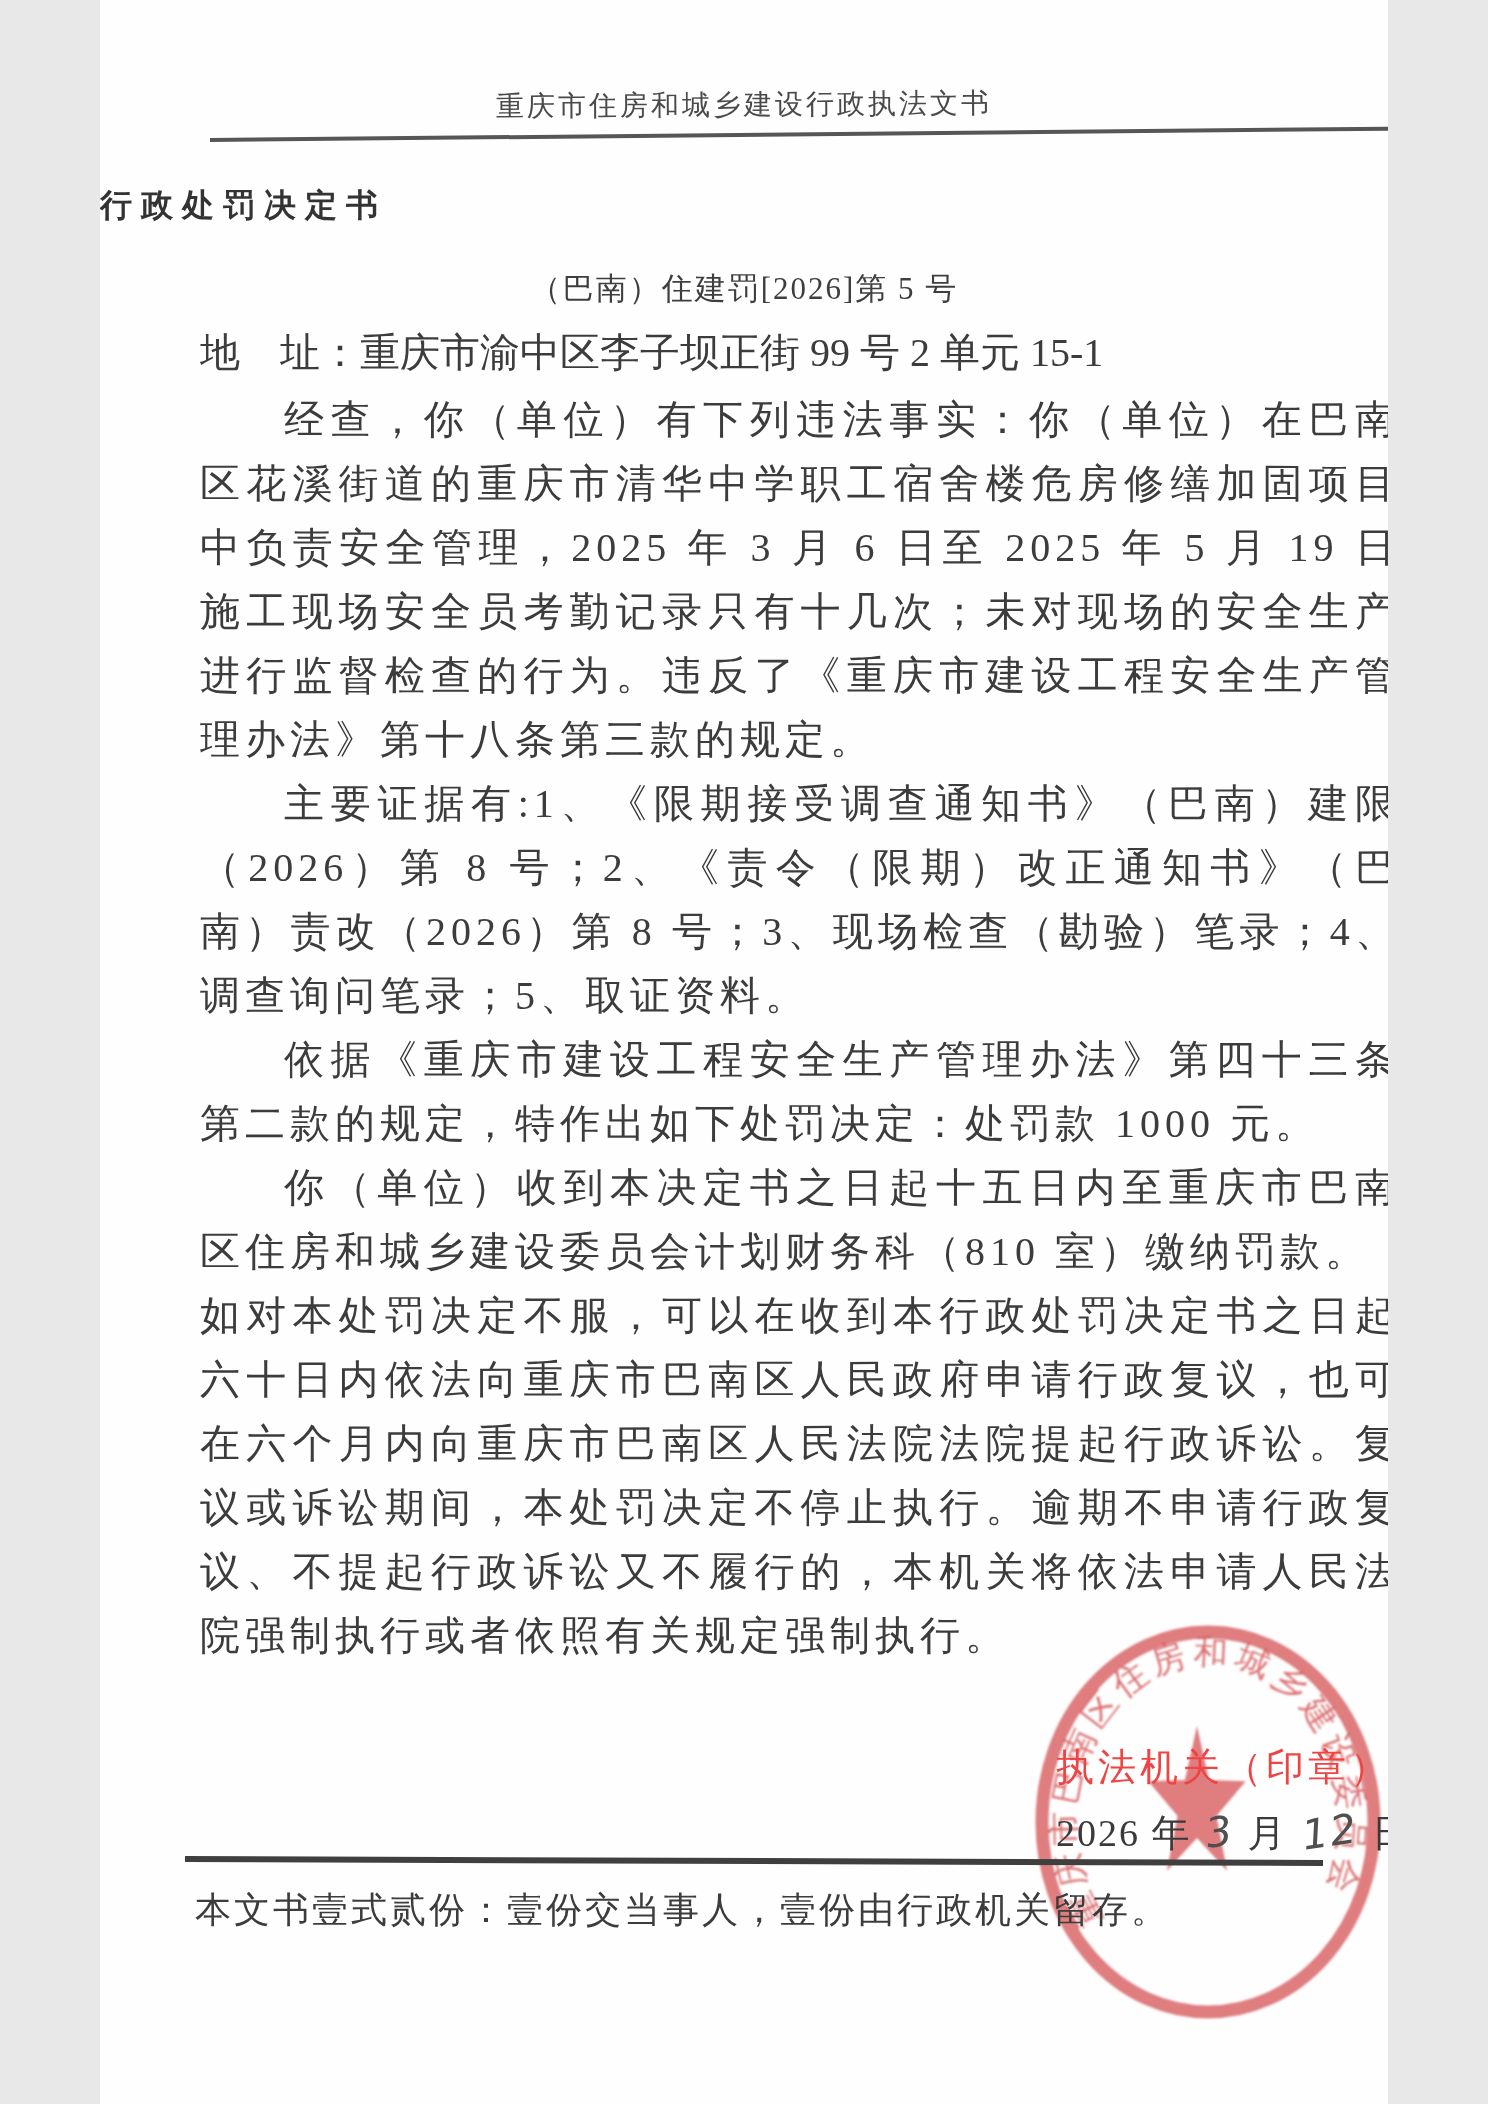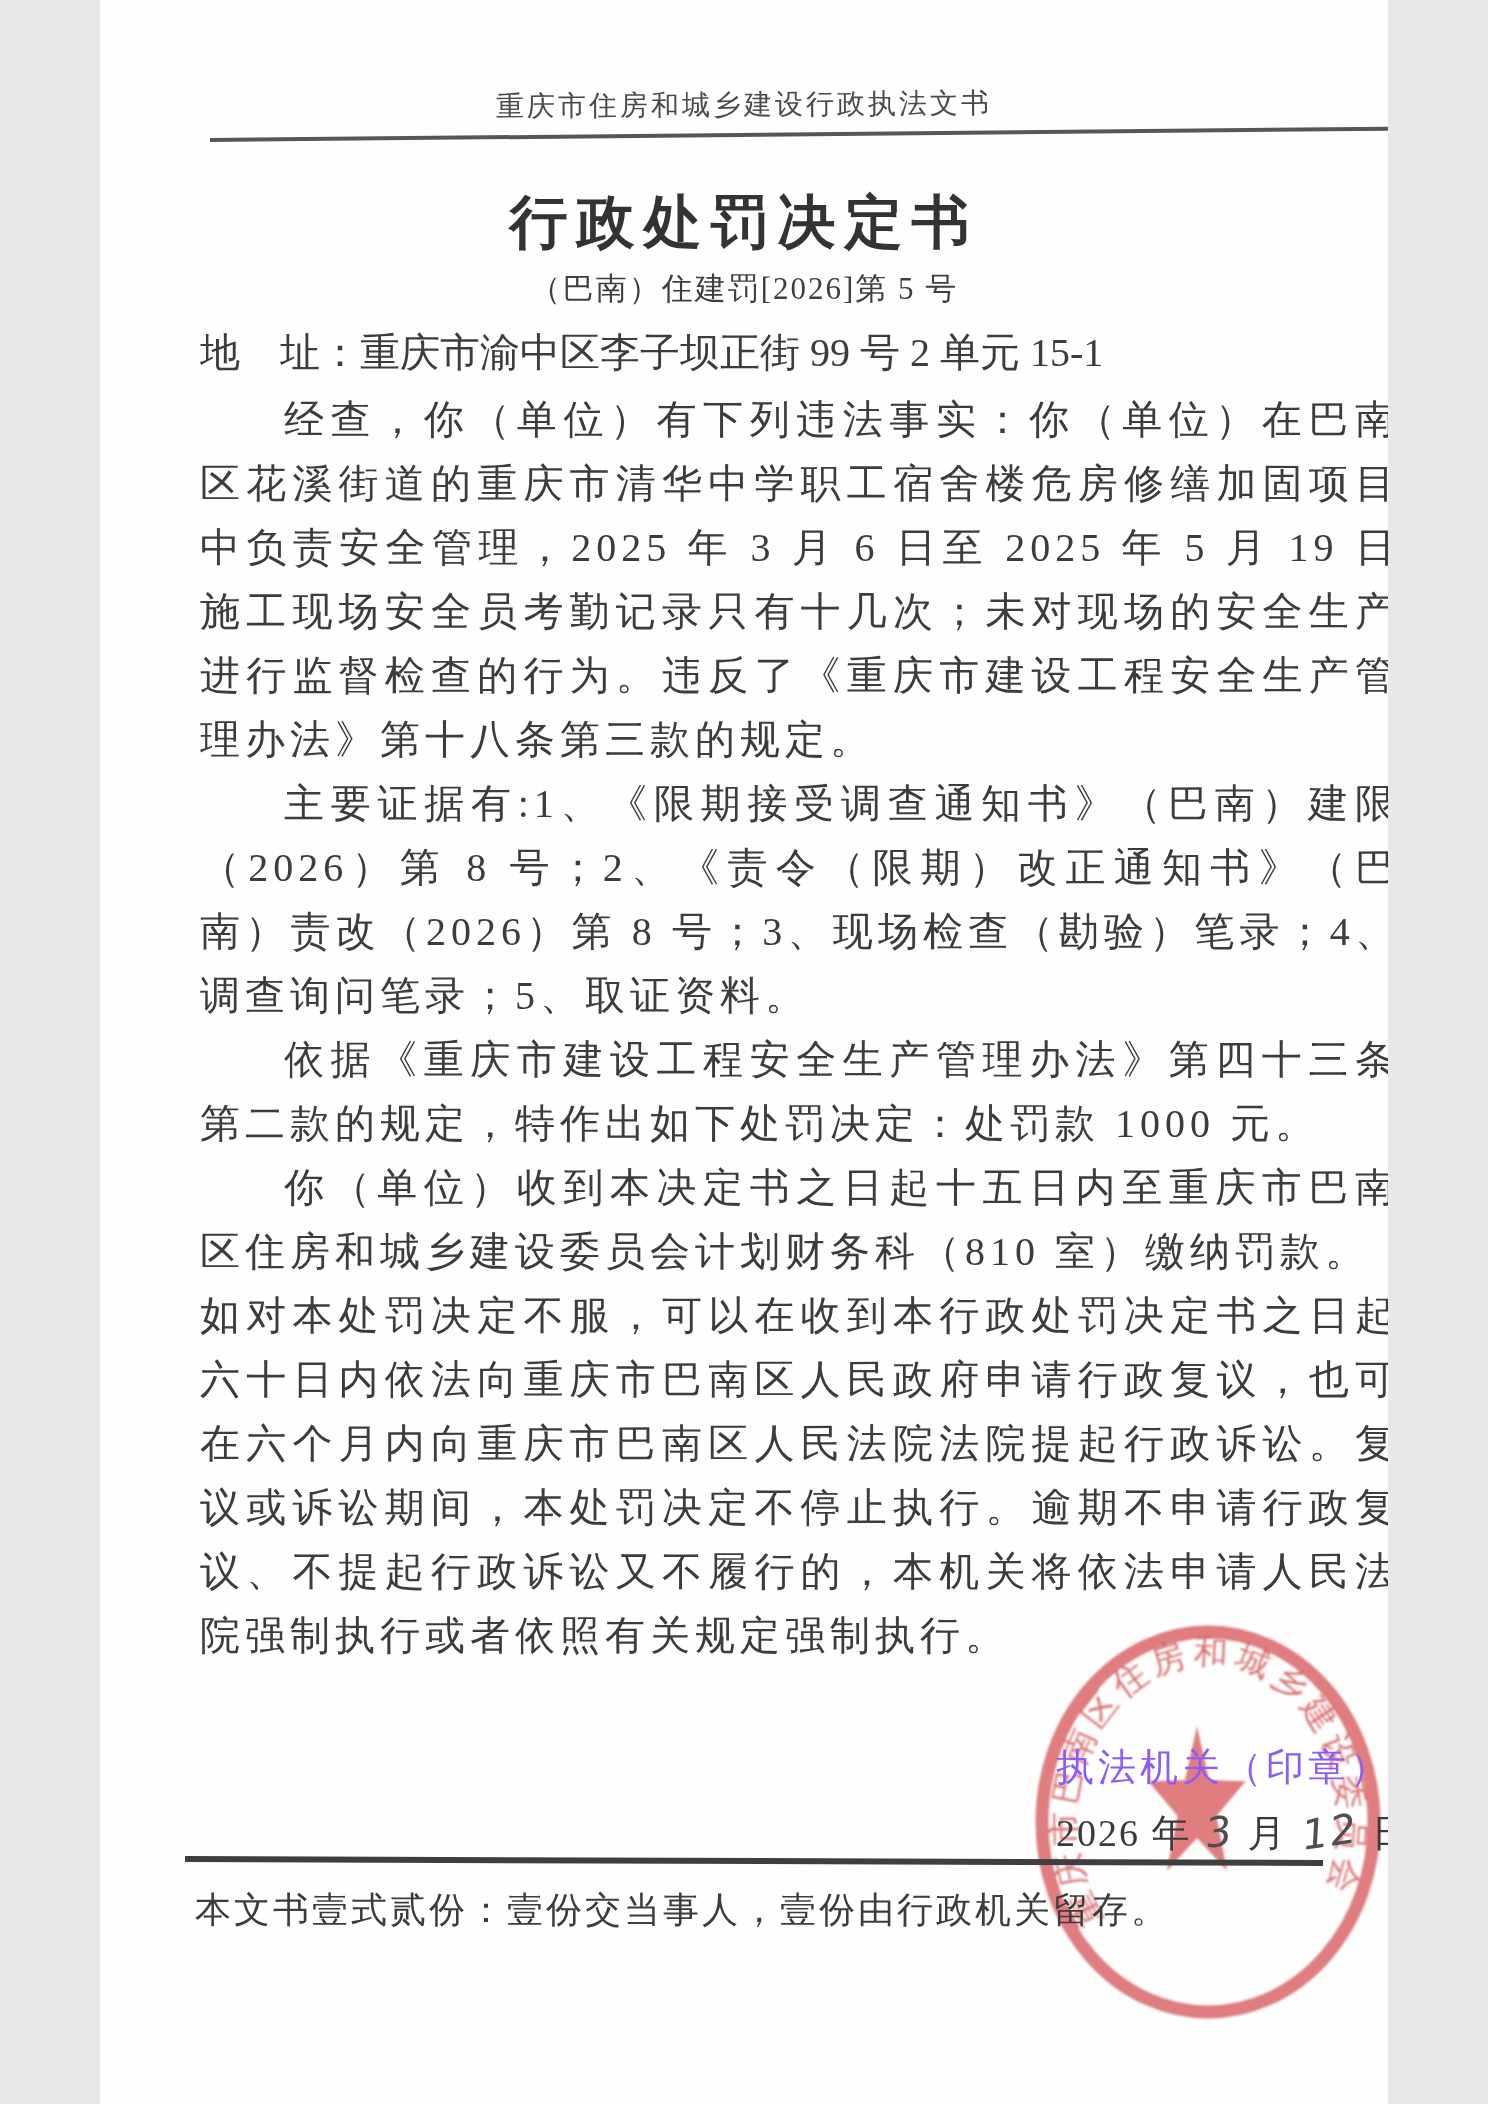--- a/index.html
+++ b/index.html
@@ -16,37 +16,37 @@
     position:absolute;top:86px;left:0;width:100%;
     text-align:center;font-size:28px;letter-spacing:3px;color:#4a4a4a;
     transform:rotate(-0.4deg);
   }
   .header-rule{
     position:absolute;top:138px;left:110px;width:1348px;height:4px;
     background:#565656;transform:rotate(-0.55deg);transform-origin:left center;
   }
   .page-title{
     position:absolute;top:184px;left:0;width:100%;
-    text-align:center;font-size:58px;font-weight:600;letter-spacing:9px;color:#333;
+    font-size:32px;font-weight:600;letter-spacing:9px;color:#333;
   }
   .doc-number{
     position:absolute;top:268px;left:0;width:100%;
     text-align:center;font-size:31px;letter-spacing:2px;color:#3e3e3e;
   }
   .content{
     position:absolute;top:318px;left:100px;width:1200px;
     font-size:40px;line-height:64px;
   }
   .kv-line{line-height:70px;white-space:nowrap;}
   .para{margin:0;text-align:justify;letter-spacing:5px;}
   .para.indent{text-indent:84px;}
   .seal-svg{position:absolute;left:890px;top:1610px;z-index:1;}
   .stamp-agency{
     position:absolute;left:956px;top:1742px;z-index:3;
-    font-size:38px;letter-spacing:4px;color:#8b5cf6;white-space:nowrap;
+    font-size:38px;letter-spacing:4px;color:#ef4444;white-space:nowrap;
   }
   .stamp-date{
     position:absolute;left:956px;top:1808px;z-index:3;
     font-size:38px;letter-spacing:2px;color:#3a3a3a;white-space:nowrap;
   }
   .handwritten{
     display:inline-block;
     font-family:"DejaVu Sans","Liberation Sans",sans-serif;
     font-style:italic;font-size:41px;color:#4f4f4f;
     margin:0 14px;transform:rotate(-8deg);

